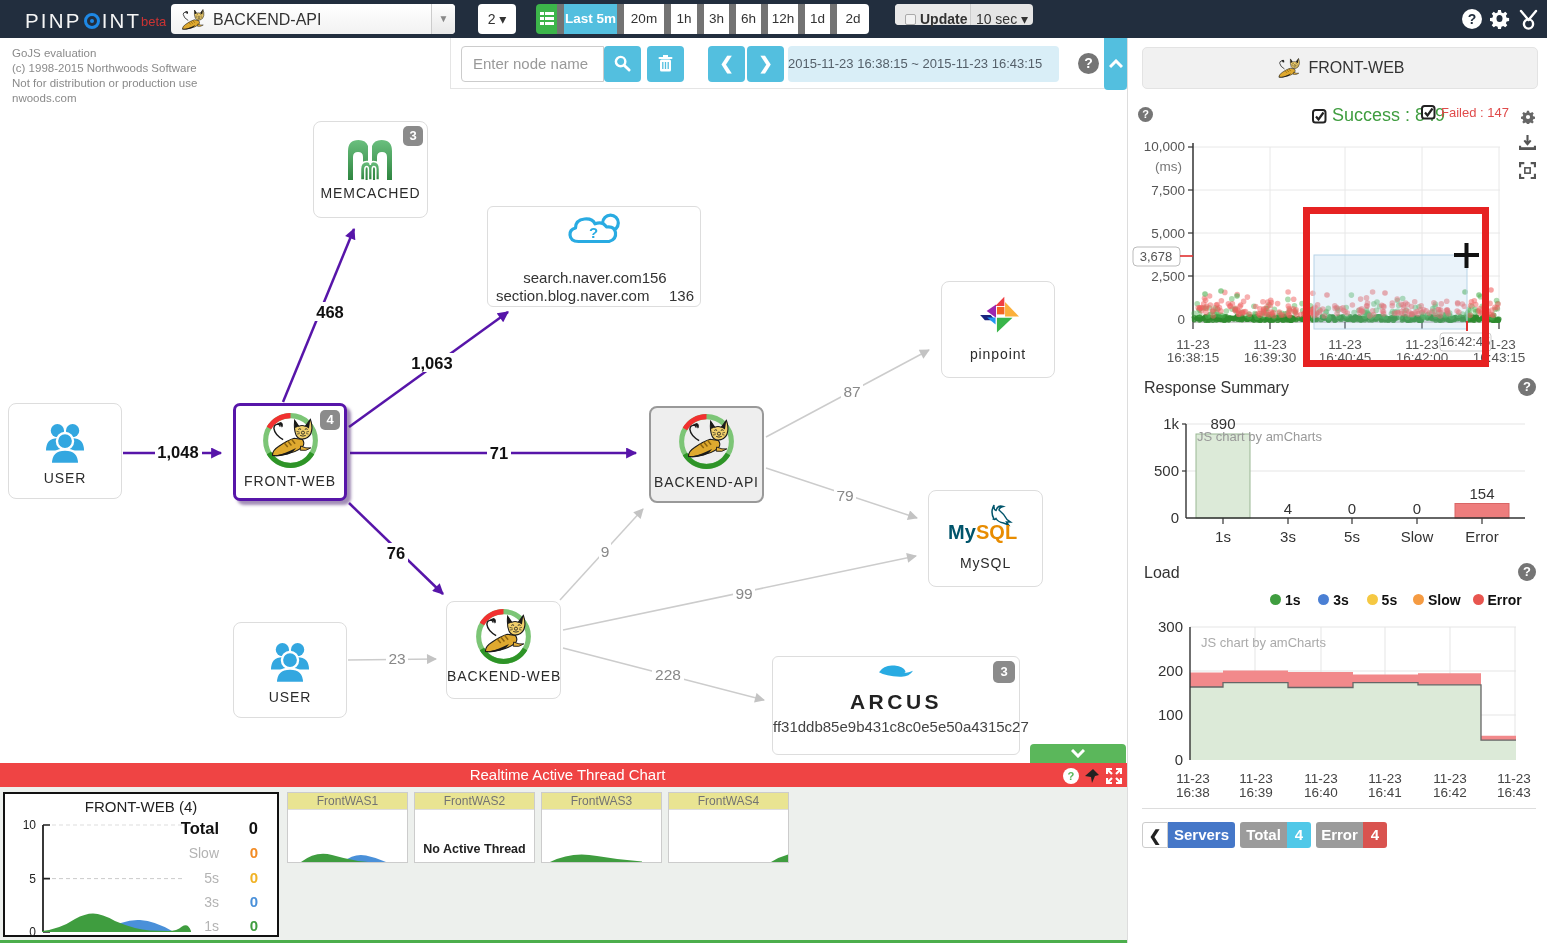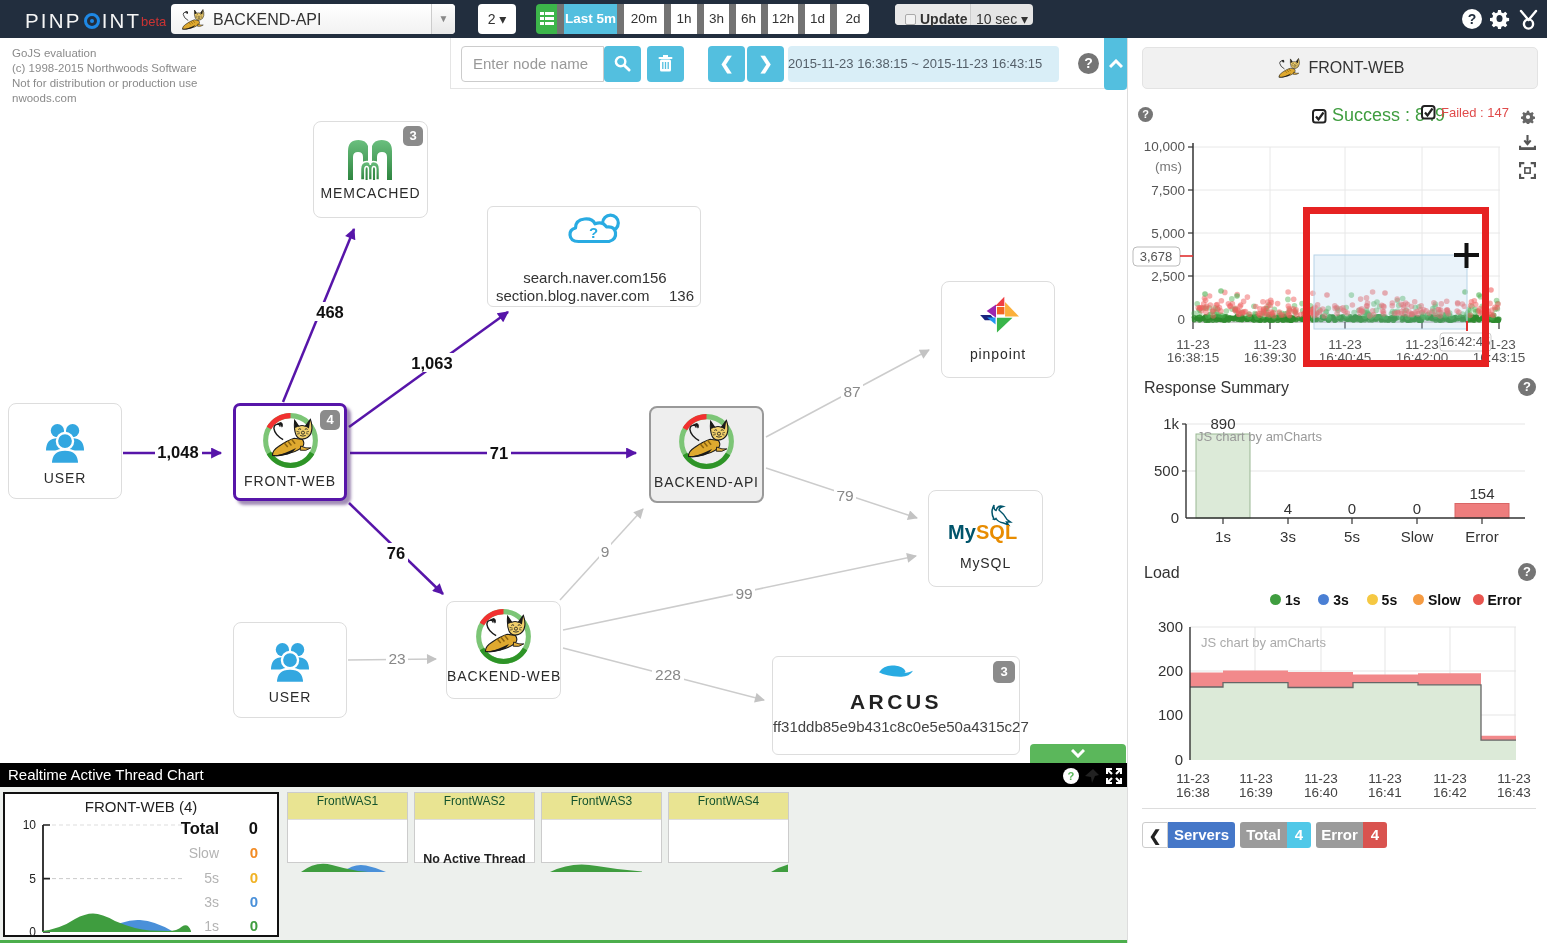--- a/index.html
+++ b/index.html
@@ -39,26 +39,26 @@
 
 #gojs { position:absolute; left:12px; top:46px; font-size:11.5px; color:#8a8a8a; line-height:15px; }
 
 
 .node { position:absolute; background:#fff; border:1px solid #ddd; border-radius:8px; text-align:center; }
 .node .lbl { position:absolute; width:100%; font-size:14px; letter-spacing:0.9px; color:#2b2b2b; white-space:nowrap; }
 .badge { position:absolute; top:4px; right:4px; width:20px; height:20px; background:#8b8b8b; border-radius:5px; color:#fff; font-size:13px; font-weight:bold; text-align:center; line-height:20px; }
 
 
 #greentab { position:absolute; left:1030px; top:744px; width:96px; height:19px; background:#5bb75b; border-radius:4px 4px 0 0; text-align:center; color:#fff; }
-#greenbar { position:absolute; left:0; top:763px; width:1127px; height:24px; background:#000000; color:#fff; font-size:15px; line-height:24px; padding-left:8px; }
+#greenbar { position:absolute; left:0; top:763px; width:1127px; height:24px; background:#ef4444; color:#fff; font-size:15px; line-height:24px; padding-left:8px;text-align:center; }
 #btmarea { position:absolute; left:0; top:787px; width:1127px; height:153px; background:#edf0ed; }
 #btmline { position:absolute; left:0; top:940px; width:1127px; height:3px; background:#4cae4c; }
 #fwchart { position:absolute; left:3px; top:5px; width:276px; height:145px; background:#fff; border:2px solid #111; }
 .wasbox { position:absolute; top:5px; width:121px; height:71px; background:#fff; border:1px solid #ccc; }
-.wasbox .hd { height:27px; background:#e9e492; font-size:12px; color:#14532d; text-align:center; line-height:17px; border-bottom:1px solid #ddd; }
+.wasbox .hd { height:17px; background:#e9e492; font-size:12px; color:#737373; text-align:center; line-height:17px; border-bottom:1px solid #ddd; }
 
 
 #sep { position:absolute; left:1127px; top:38px; width:1px; height:905px; background:#ddd; }
 #sbhead { position:absolute; left:1142px; top:47px; width:396px; height:42px; background:#f1f1f1; border:1px solid #e3e3e3; border-radius:5px; text-align:center; font-size:16px; color:#333; line-height:40px; }
 #srvbar { position:absolute; left:1142px; top:822px; height:26px; display:flex; font-size:15px; font-weight:bold; }
 .srv { height:26px; line-height:26px; text-align:center; color:#fff; }
 </style>
 </head>
 <body>
 <div id="app">

